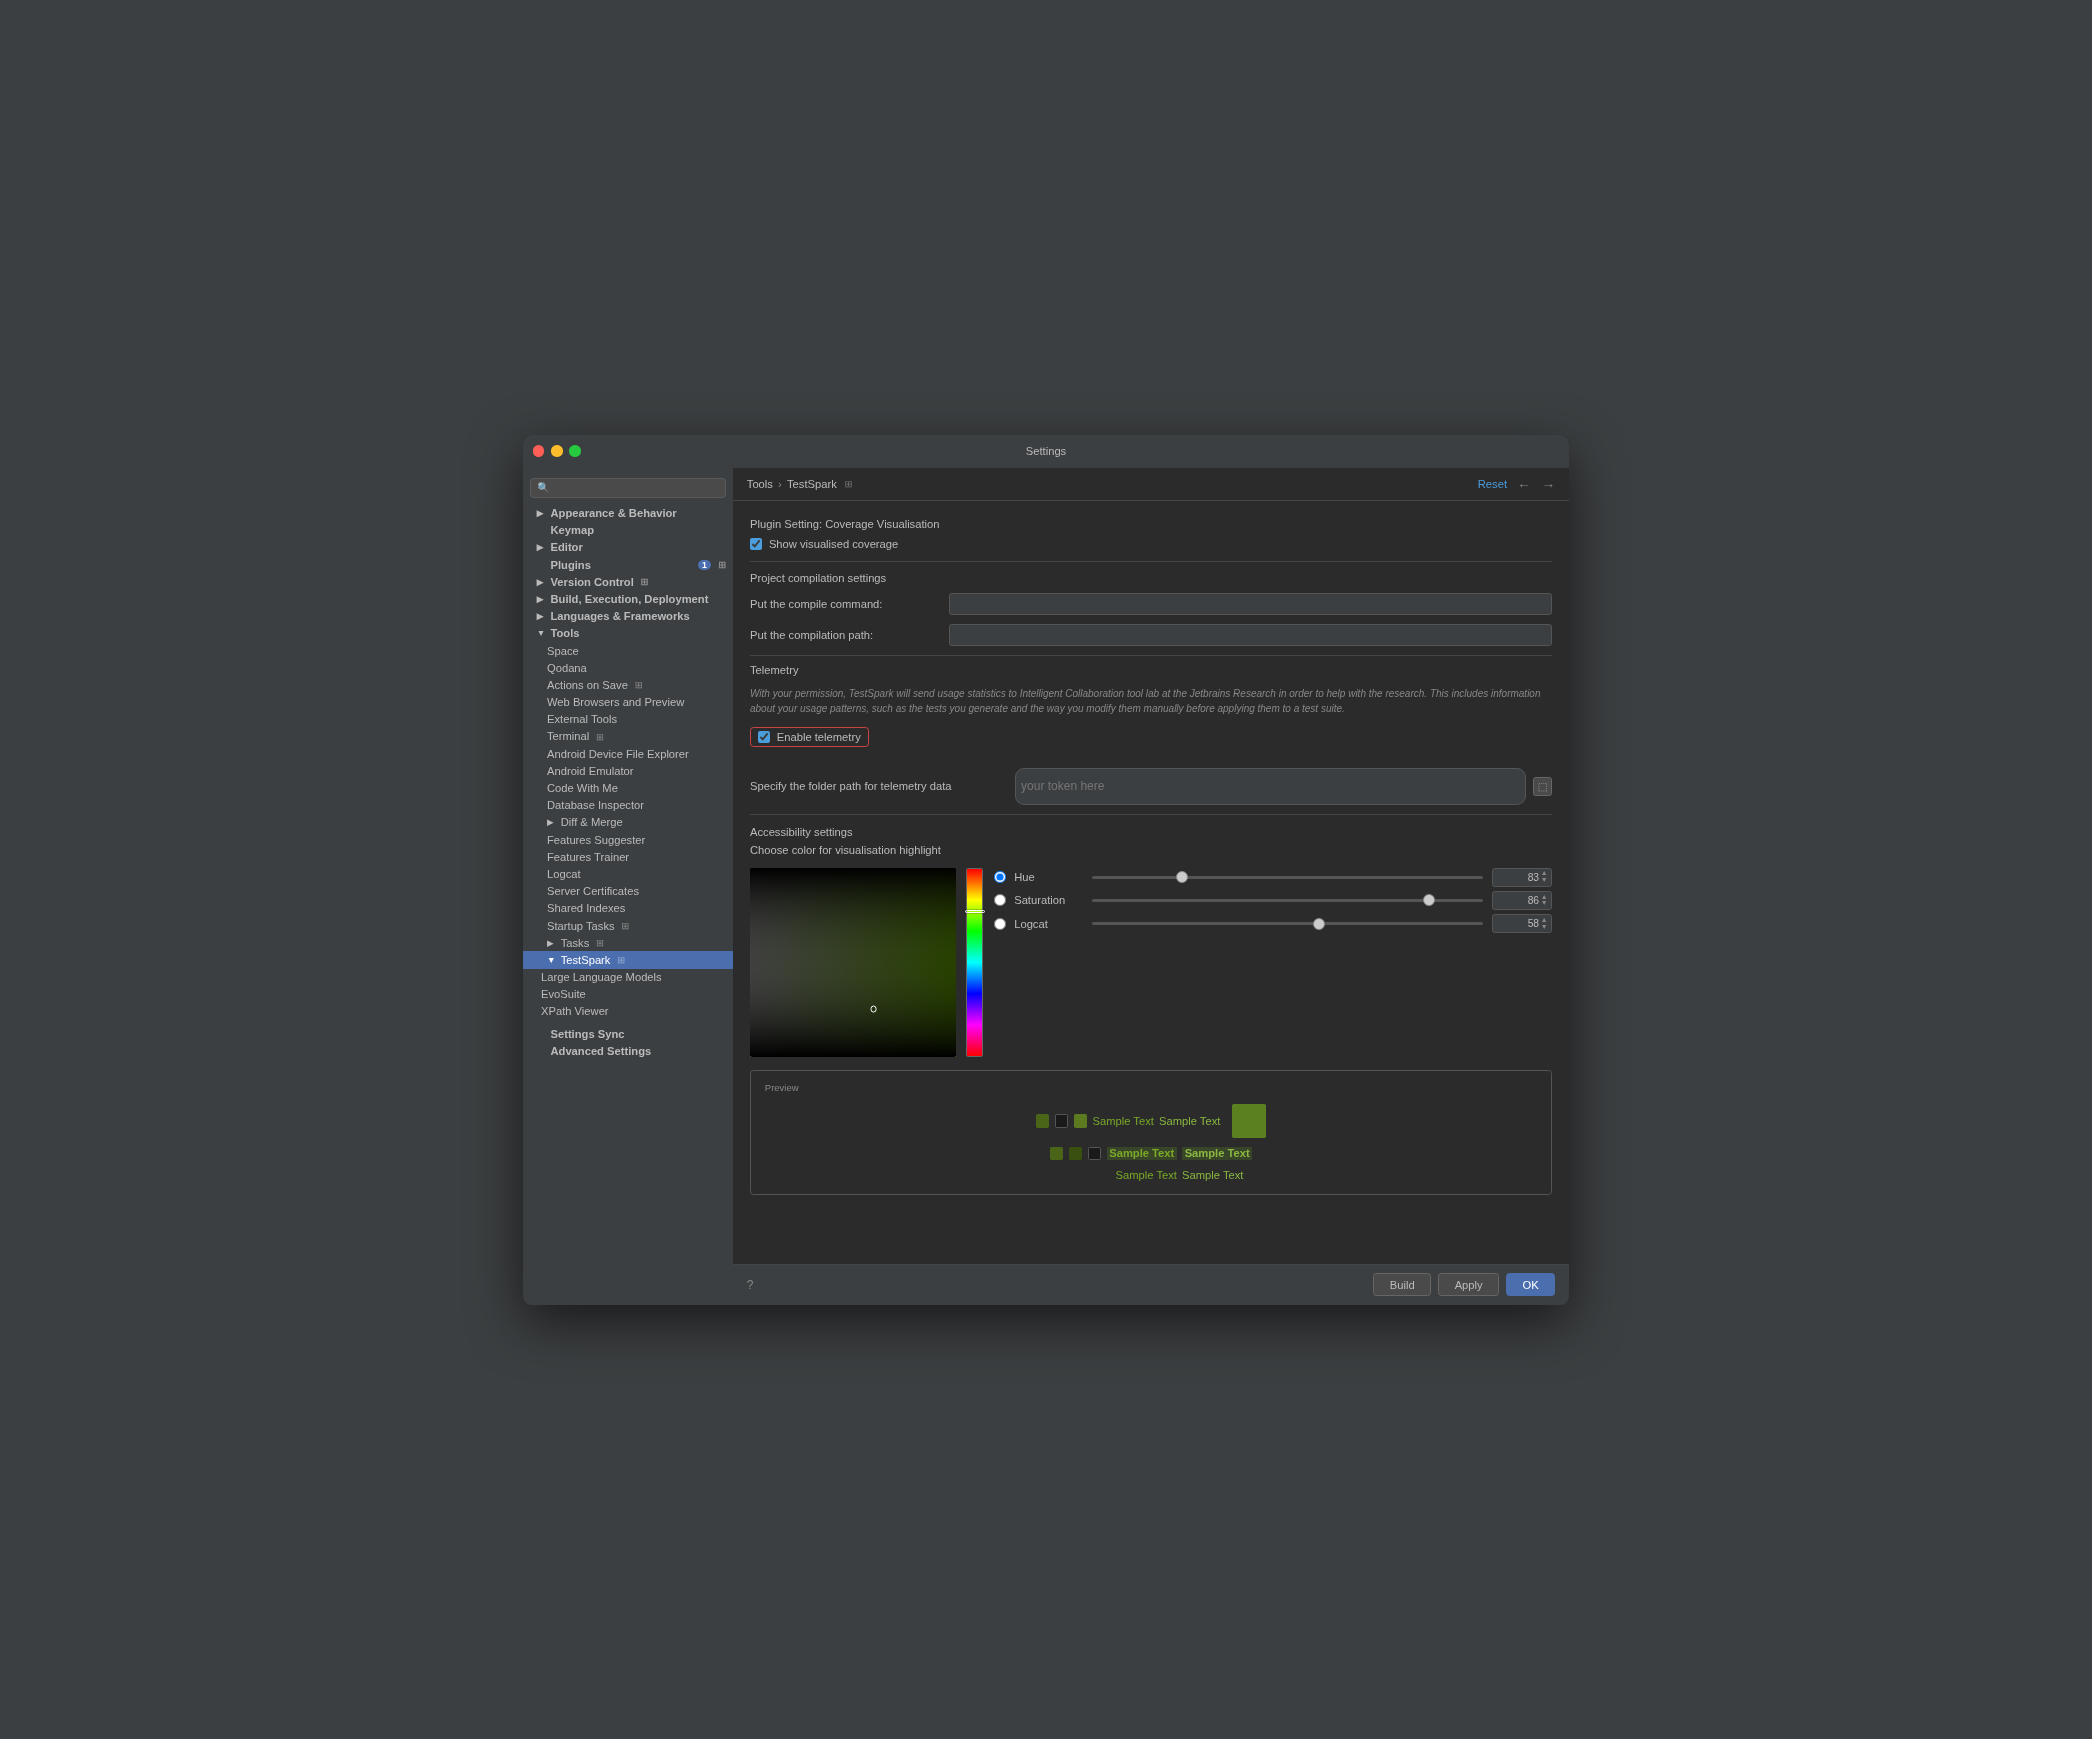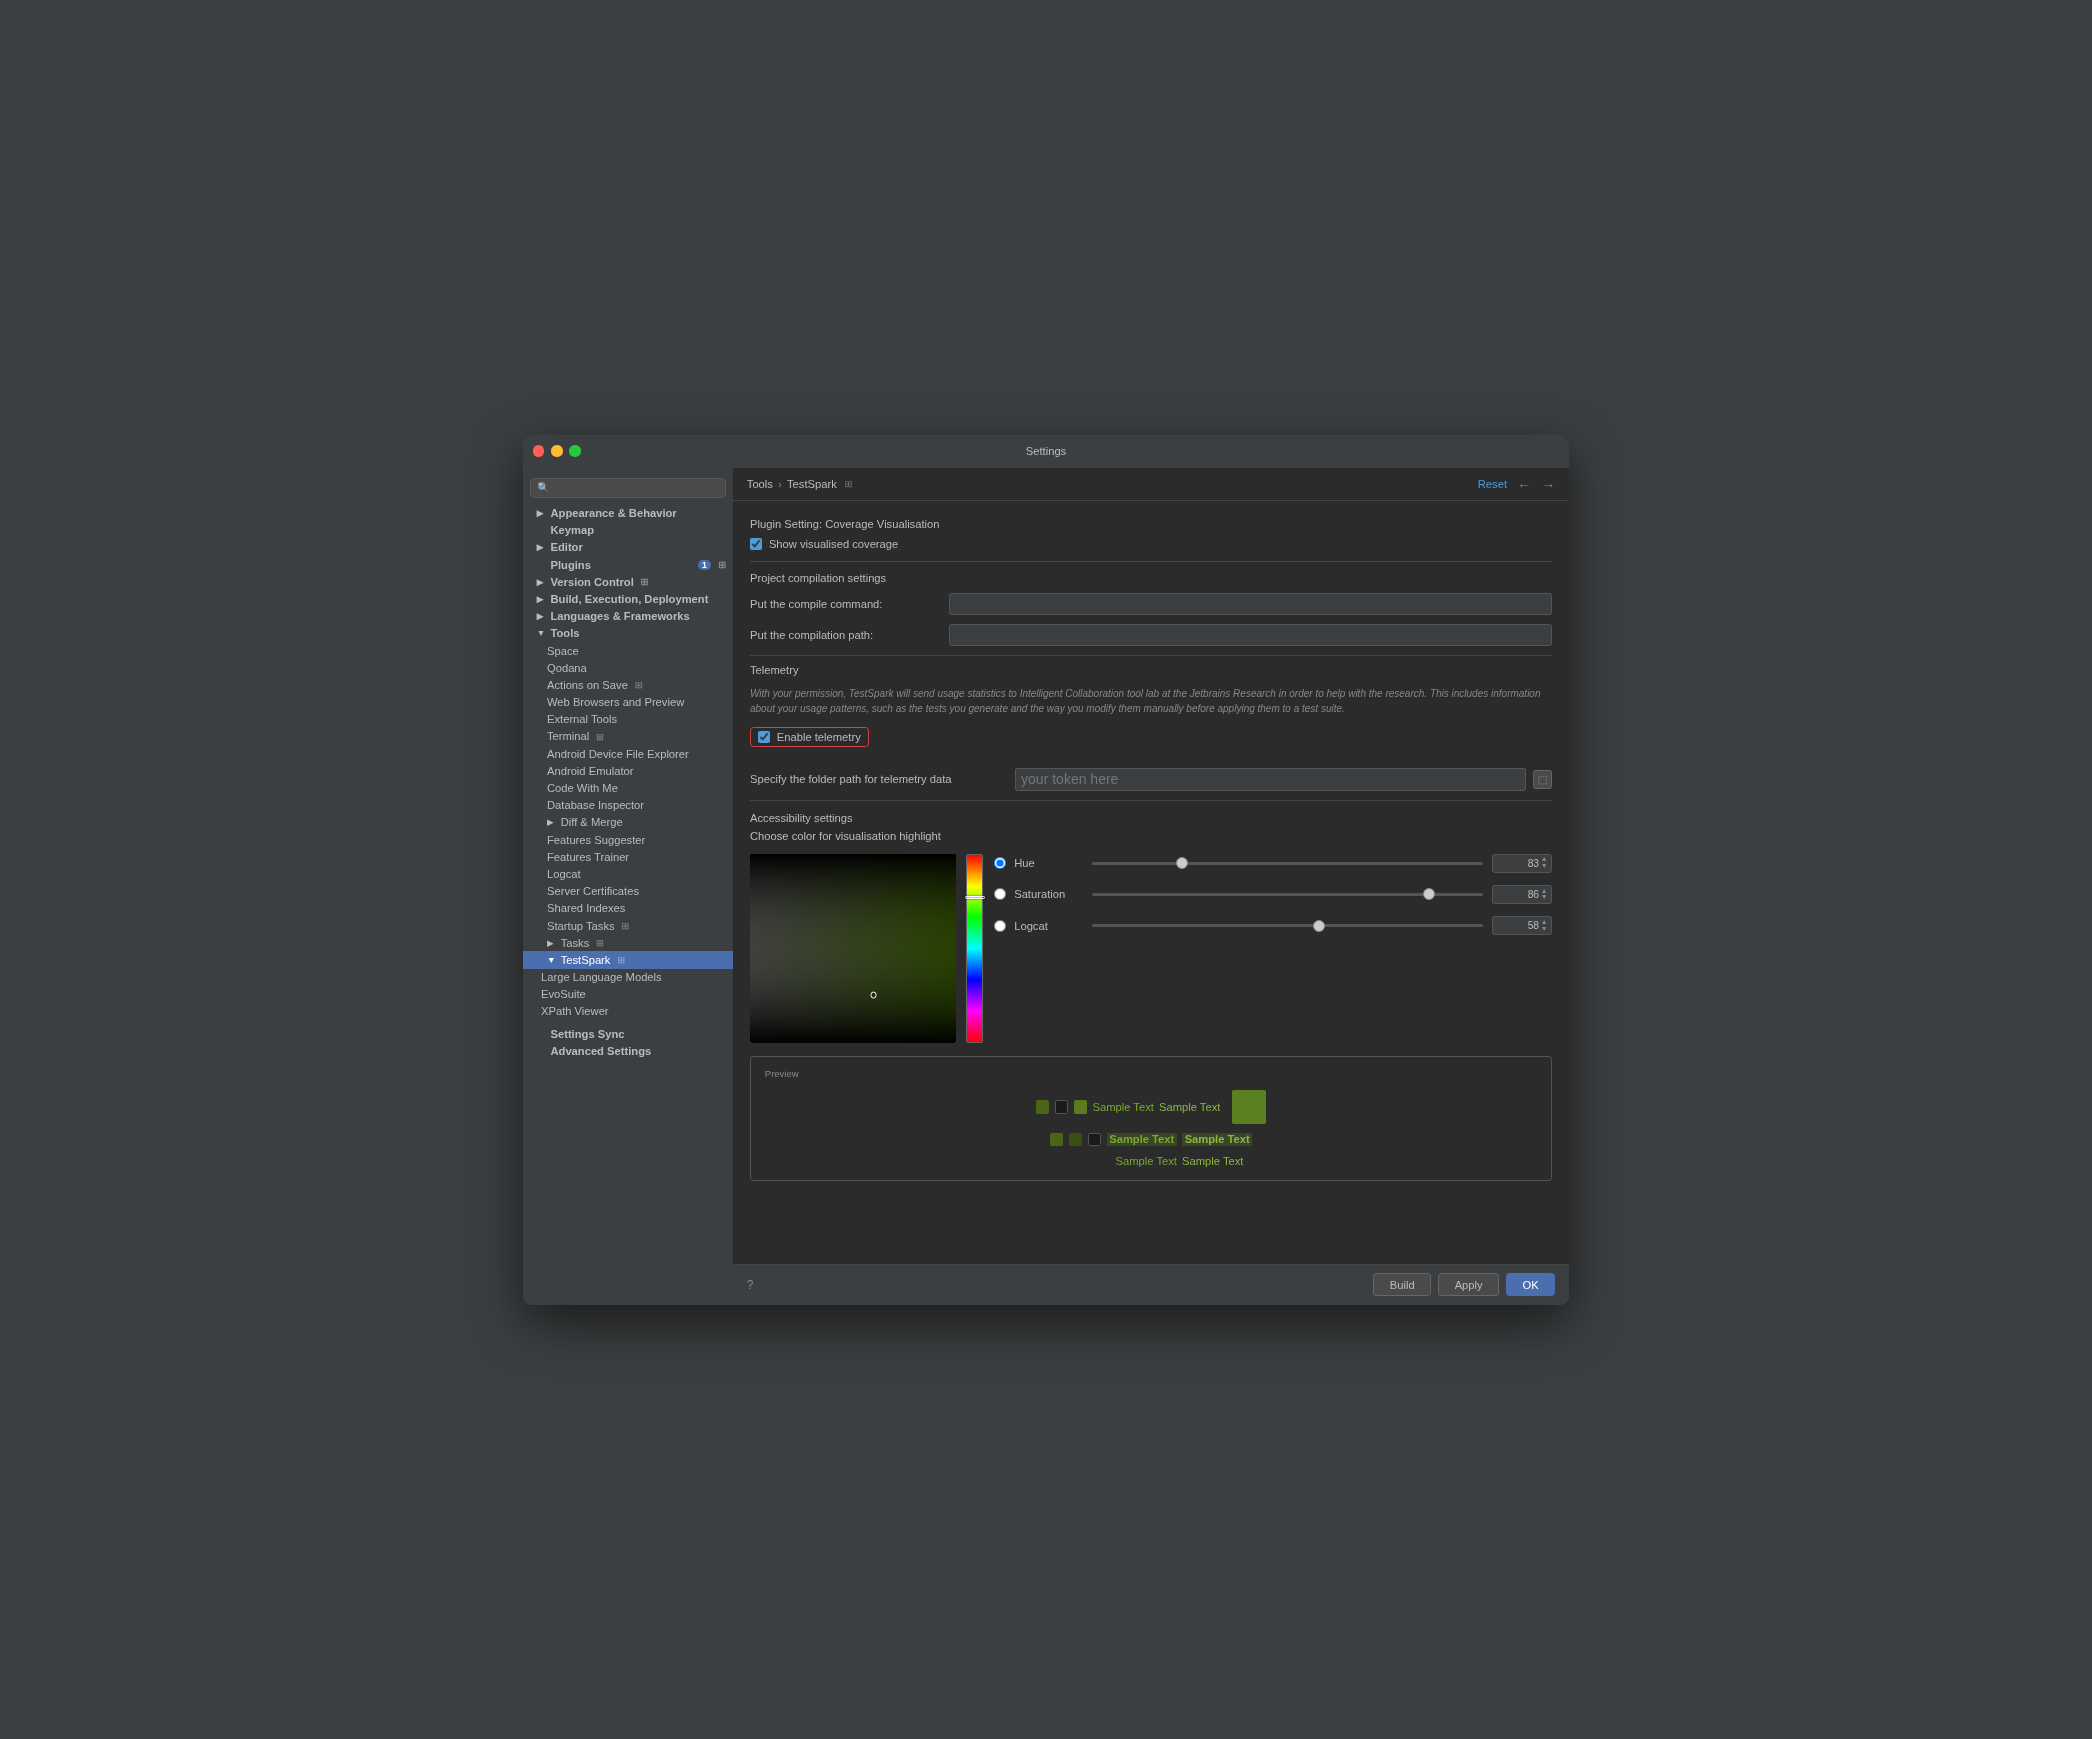--- a/index.html
+++ b/index.html
@@ -218,26 +218,26 @@
       display: flex;
       align-items: center;
       gap: 6.9px;
       margin: 8.6px 0;
     }
     .folder-label { color: #bbbbbb; font-size: 11.2px; min-width: 258px; }
     .folder-input {
       flex: 1;
       background: #3c3f41;
       border: 0.9px solid #555;
-      border-radius: 2px;
+      border-radius: 9px;
       padding: 2.6px 5.2px;
       color: #e05252;
-      font-size: 14px;
+      font-size: 12px;
       outline: none;
-      height: 23px;
+      height: 37px;
     }
     .folder-btn {
       width: 19px;
       height: 19px;
       background: #4a4a4a;
       border: 0.9px solid #666;
       border-radius: 2.6px;
       cursor: pointer;
       display: flex;
       align-items: center;
@@ -311,21 +311,21 @@
       height: 3.4px;
       border: 1.7px solid white;
       border-radius: 1.7px;
       top: 22%;
       box-shadow: 0 0 1.7px rgba(0,0,0,0.8);
     }
     .sliders-area {
       flex: 1;
       display: flex;
       flex-direction: column;
-      gap: 12px;
+      gap: 4px;
       justify-content: center;
     }
     .slider-row {
       display: flex;
       align-items: center;
       gap: 8.6px;
     }
     .slider-radio {
       width: 12px;
       height: 12px;

